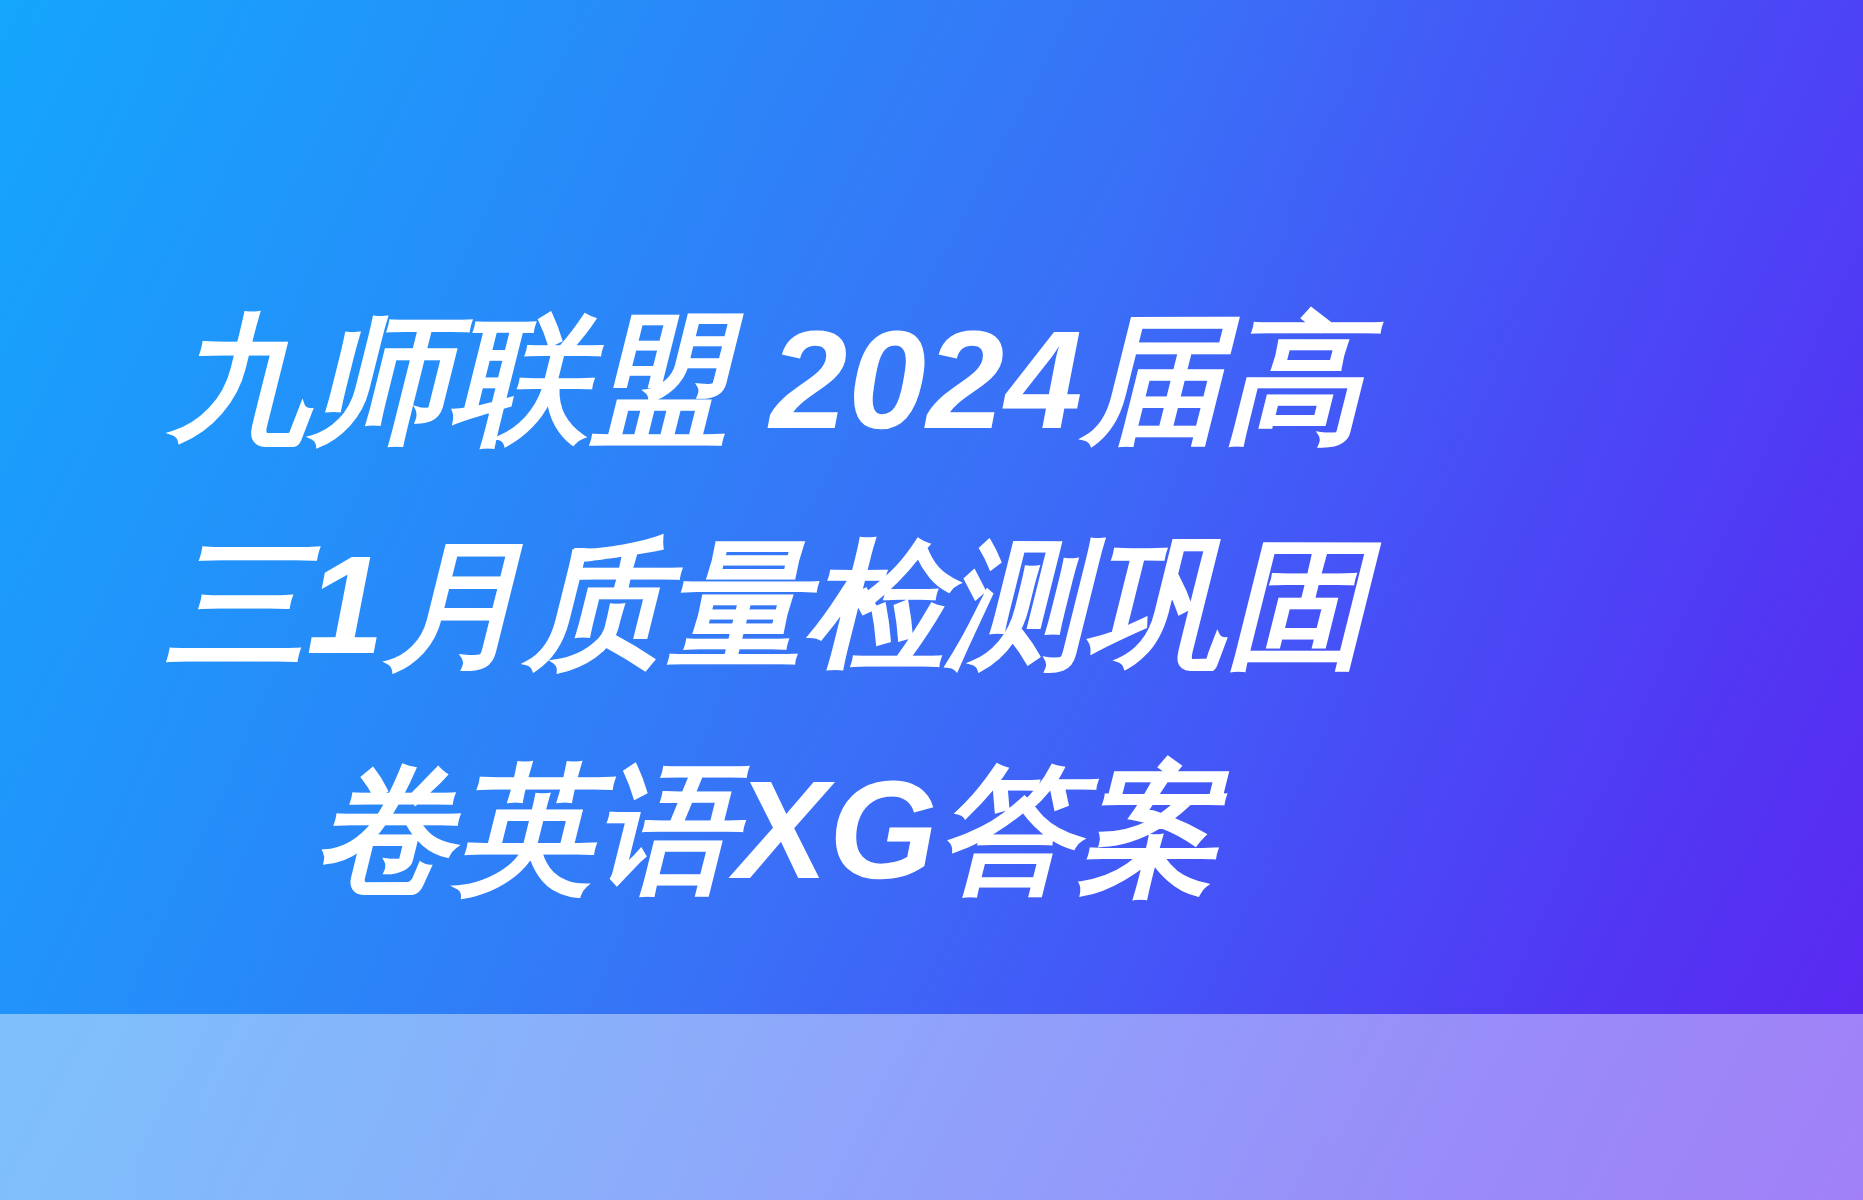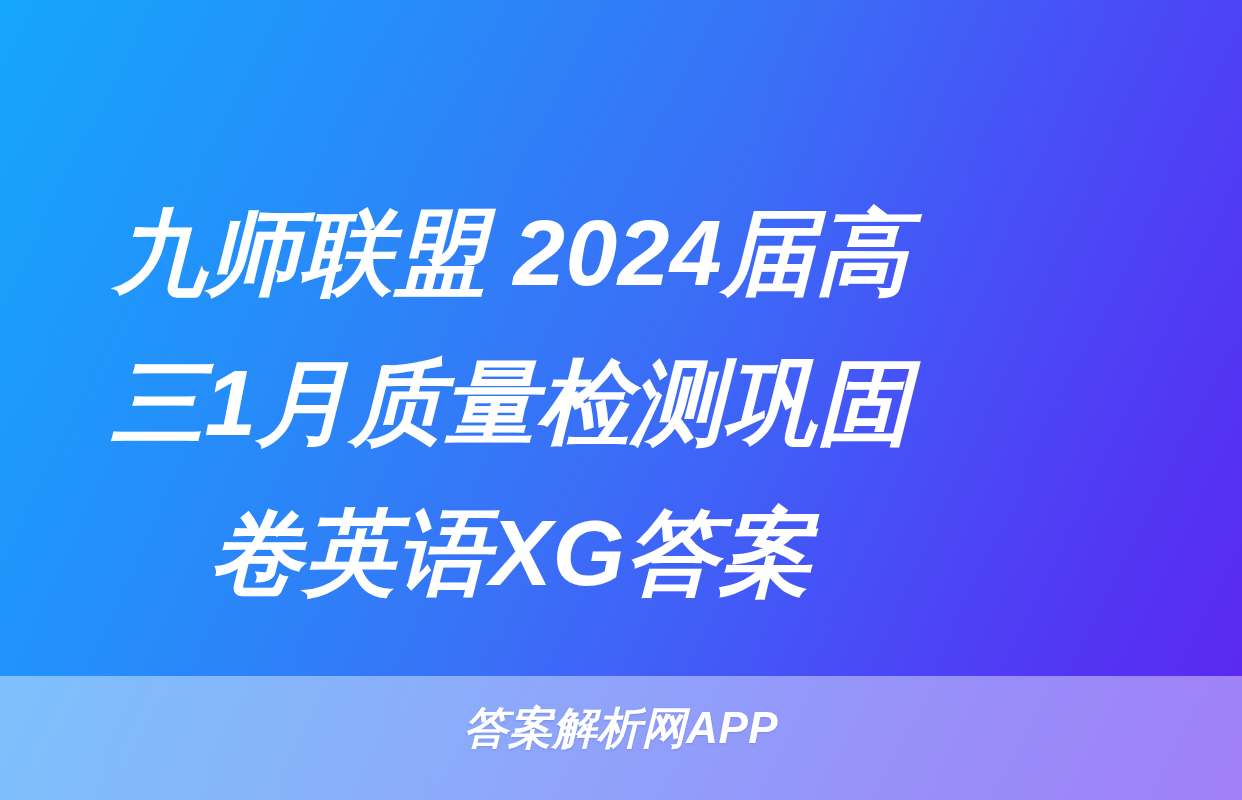--- a/index.html
+++ b/index.html
@@ -99,15 +99,14 @@
 <body>
 
 <div id="cover">
 
   <div class="title-block">
     <span class="title-text">九师联盟 2024届高三1月质量检测巩固卷英语XG答案</span>
   </div>
 
   <div class="bottom-band"></div>
 
-  <div class="watermark">答案解析网APP</div>
 
 </div>
 
 </body></html>

